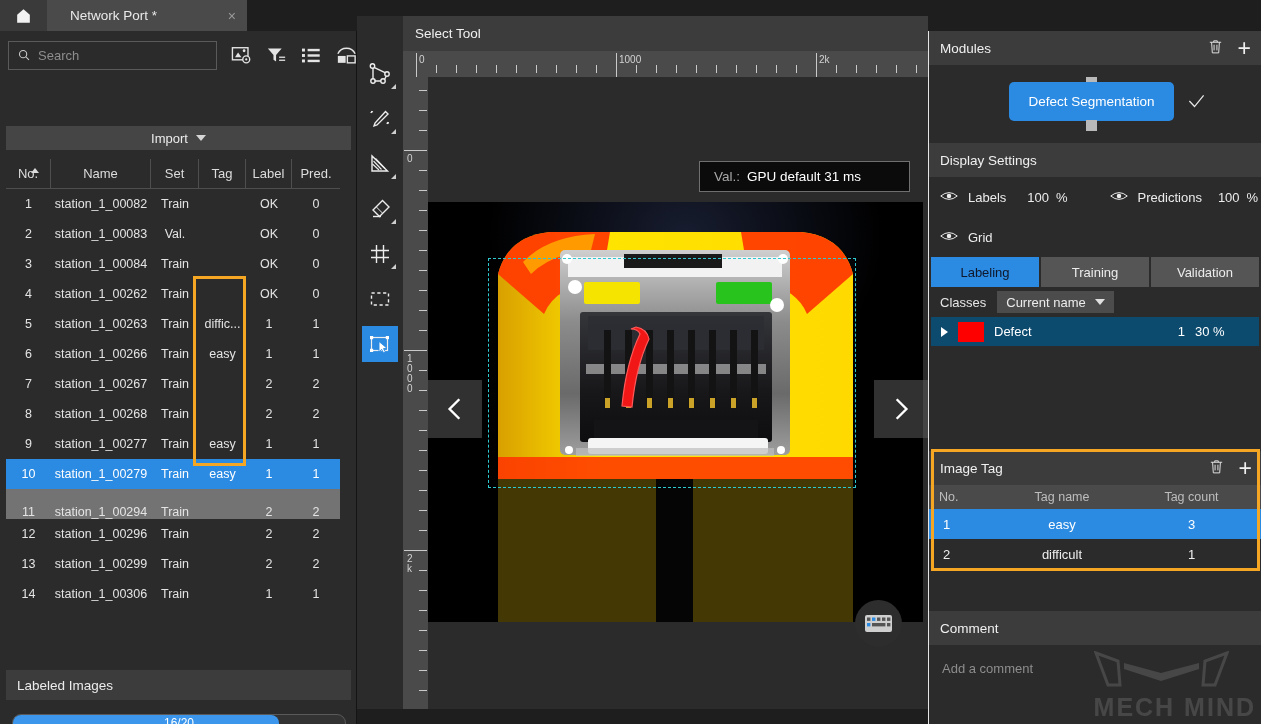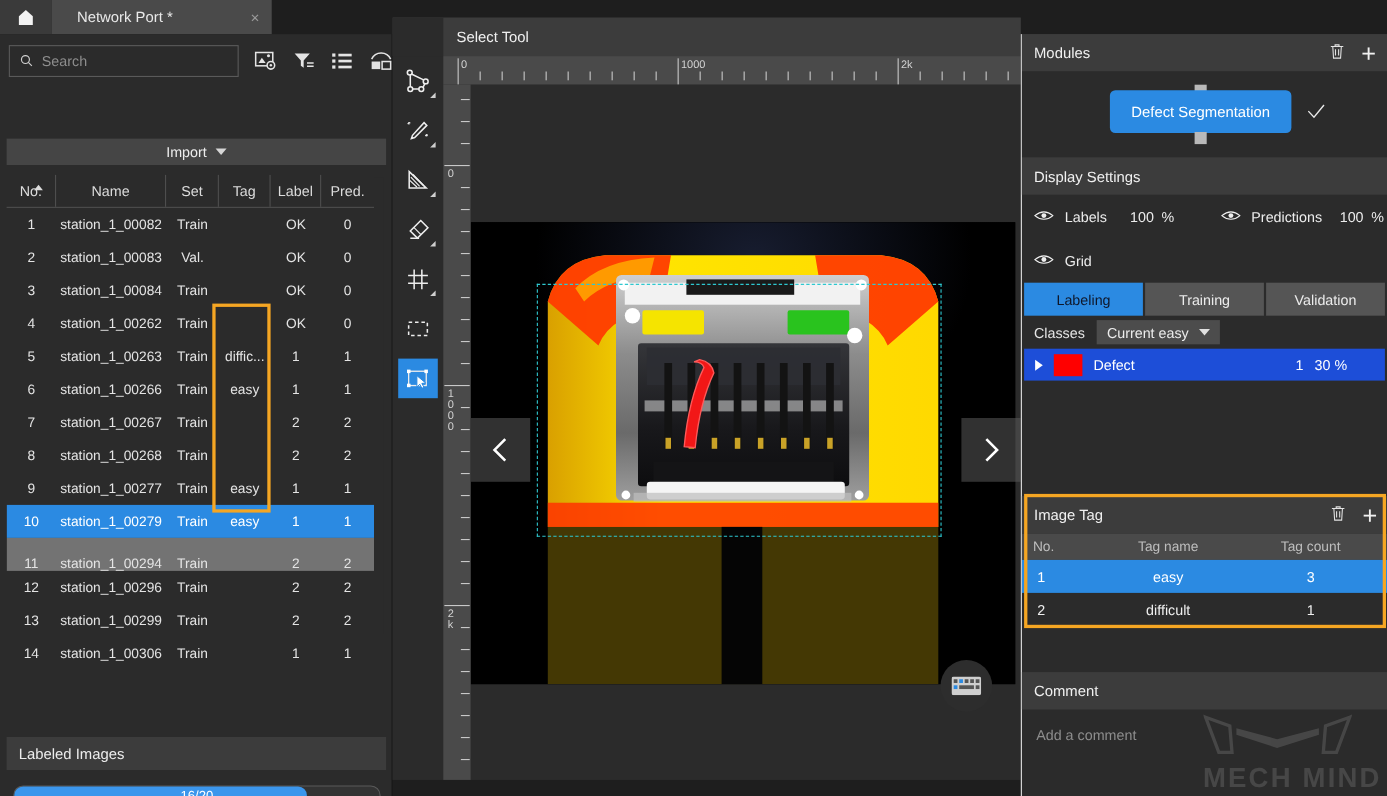--- a/index.html
+++ b/index.html
@@ -226,21 +226,21 @@
   }
   .dd {
     background:#4c4c4c; height:22px; display:flex; align-items:center; gap:9px;
     padding:0 9px; font-size:13px; color:#ececec;
   }
   .dd .caret {
     width:0;height:0;border-left:5px solid transparent;border-right:5px solid transparent;
     border-top:6px solid #e0e0e0;
   }
   .class-row {
-    height:29px; background:#1d4ed8; display:flex; align-items:center;
+    height:29px; background:#0c4a6e; display:flex; align-items:center;
     margin:0 2px; padding:0 14px 0 10px; gap:10px; color:#fff; font-size:13px;
   }
   .class-row .tri {
     width:0;height:0;border-top:5px solid transparent;border-bottom:5px solid transparent;
     border-left:7px solid #fff;
   }
   .swatch { width:26px; height:20px; background:#ff0000; }
   .class-name { flex:1; }
   .class-cnt { width:40px; text-align:right; }
   .class-pct { width:50px; }
@@ -715,20 +715,24 @@
           <rect x="17" y="2.5" width="3.4" height="3.4" fill="#555"></rect>
           <rect x="22" y="2.5" width="3.4" height="3.4" fill="#555"></rect>
           <rect x="2" y="8" width="3.4" height="3.4" fill="#2b8ae2"></rect>
           <rect x="7" y="8" width="13.4" height="3.4" fill="#555"></rect>
           <rect x="22" y="8" width="3.4" height="3.4" fill="#555"></rect>
         </svg>
       </div>
     </div>
   </div>
 
+  <div class="valbox">
+    <span class="k">Val.:</span>
+    <span class="v">GPU default 31 ms</span>
+  </div>
 
   <div class="right">
 
     <div class="panel-head">
       <span>Modules</span>
       <span class="acts">
         <span class="trash">
           <svg viewBox="0 0 24 24">
             <path d="M4 6 H20 M9.5 6 V4 H14.5 V6 M6.5 6 L7.5 21 H16.5 L17.5 6"></path>
             <path d="M10 9.5 V17.5 M14 9.5 V17.5"></path>
@@ -790,21 +794,21 @@
 
     <div class="seg-tabs">
       <div class="seg-tab active">Labeling</div>
       <div class="seg-tab">Training</div>
       <div class="seg-tab">Validation</div>
     </div>
 
     <div class="classes-bar">
       <span>Classes</span>
       <span class="dd">
-        <span>Current easy</span>
+        <span>Current name</span>
         <span class="caret"></span>
       </span>
     </div>
 
     <div class="class-row">
       <span class="tri"></span>
       <span class="swatch" id="class-swatch" style="background: rgb(255, 0, 0);"></span>
       <span class="class-name">Defect</span>
       <span class="class-cnt">1</span>
       <span class="class-pct">30 %</span>

